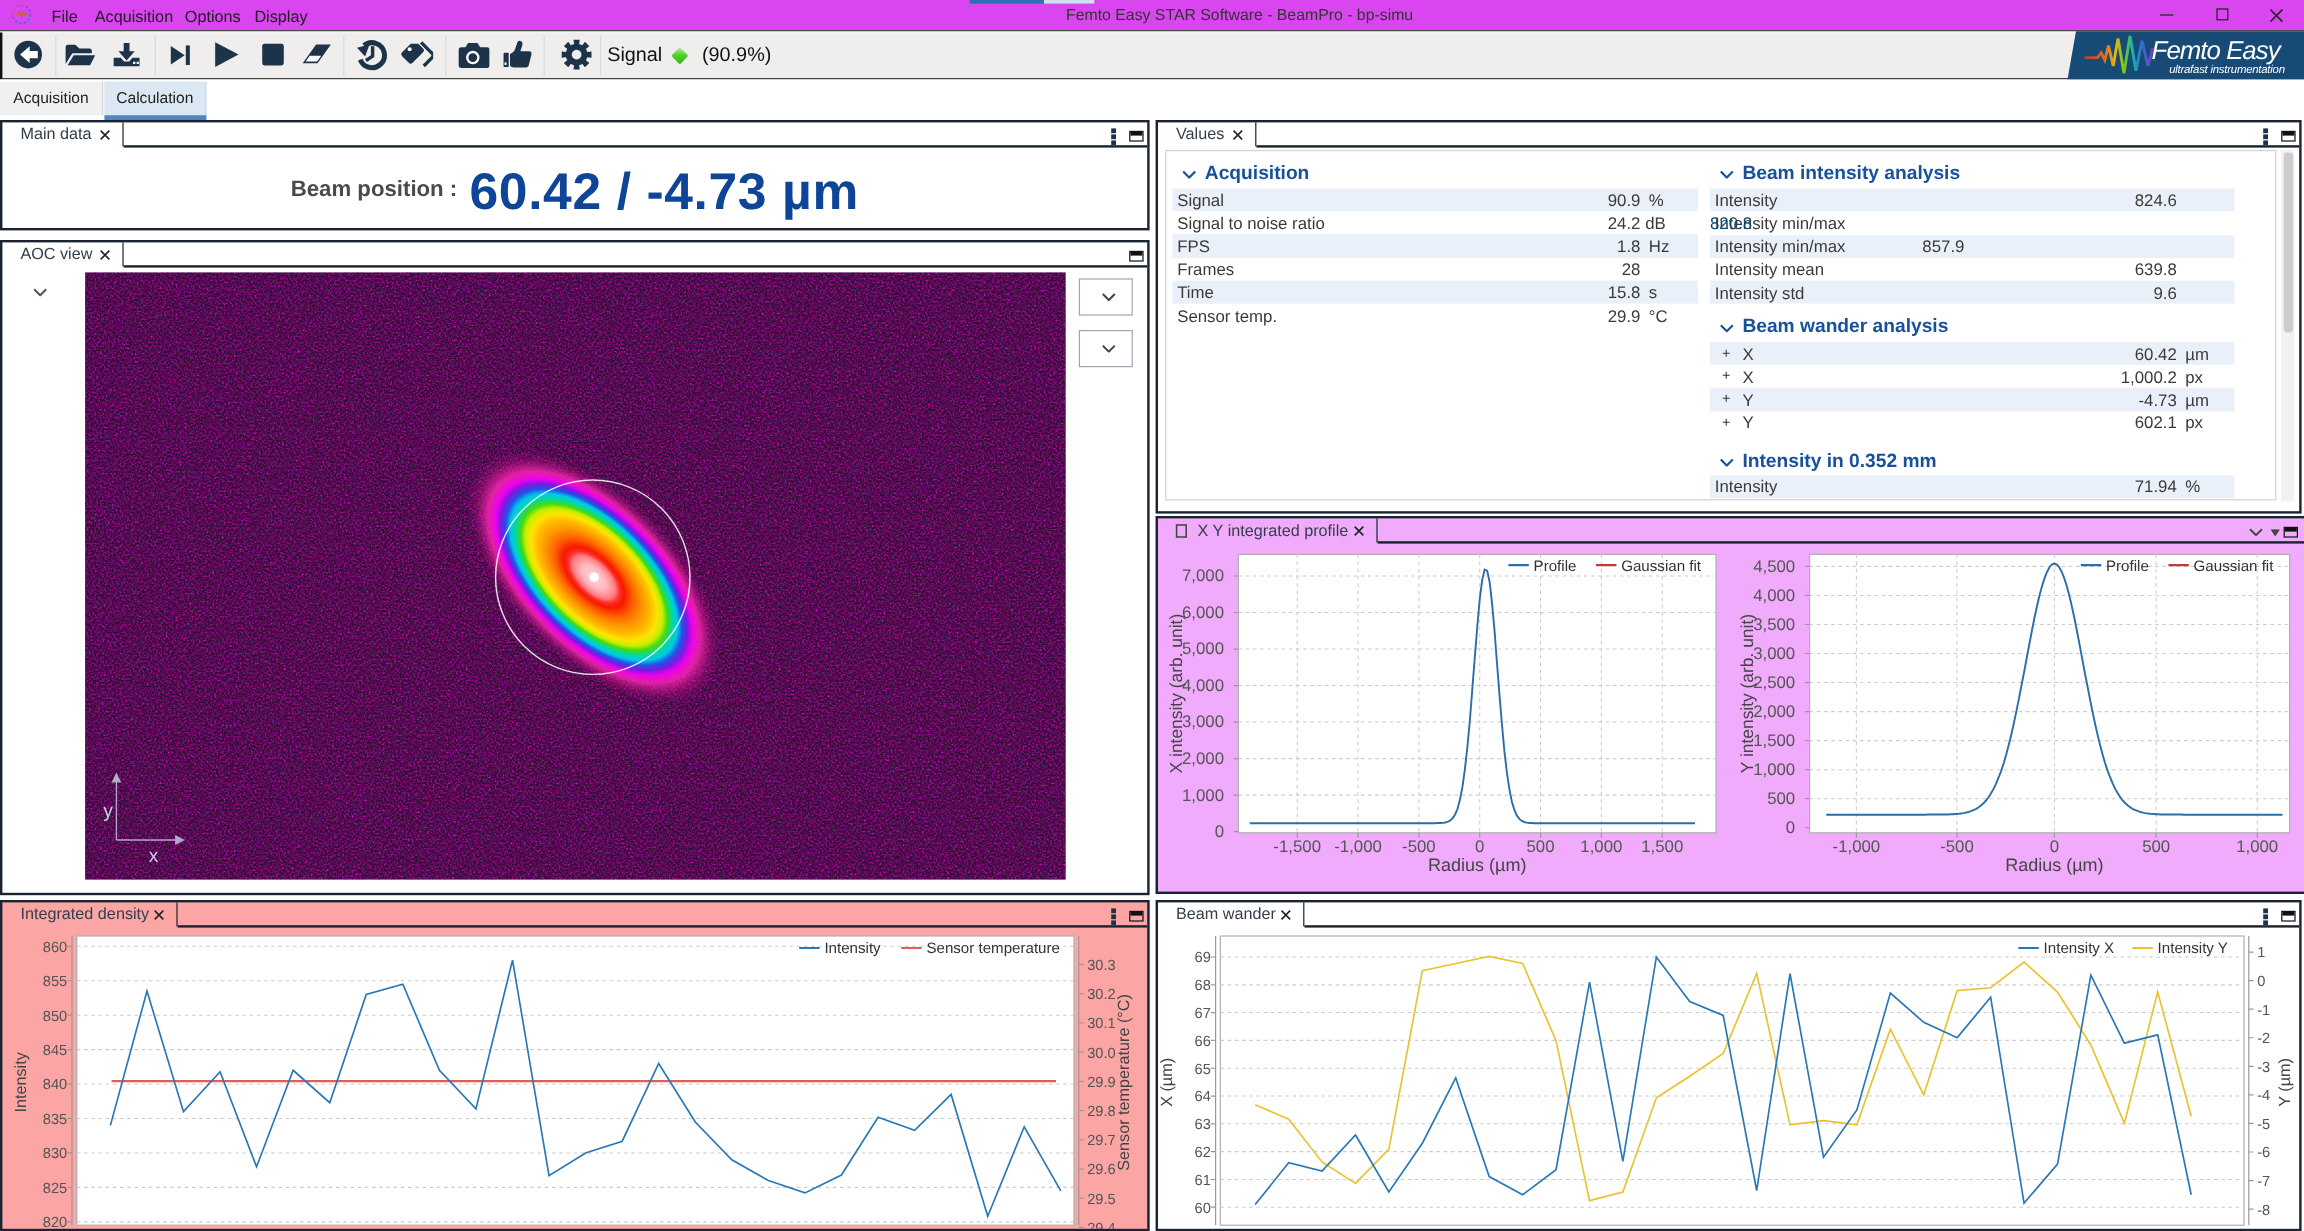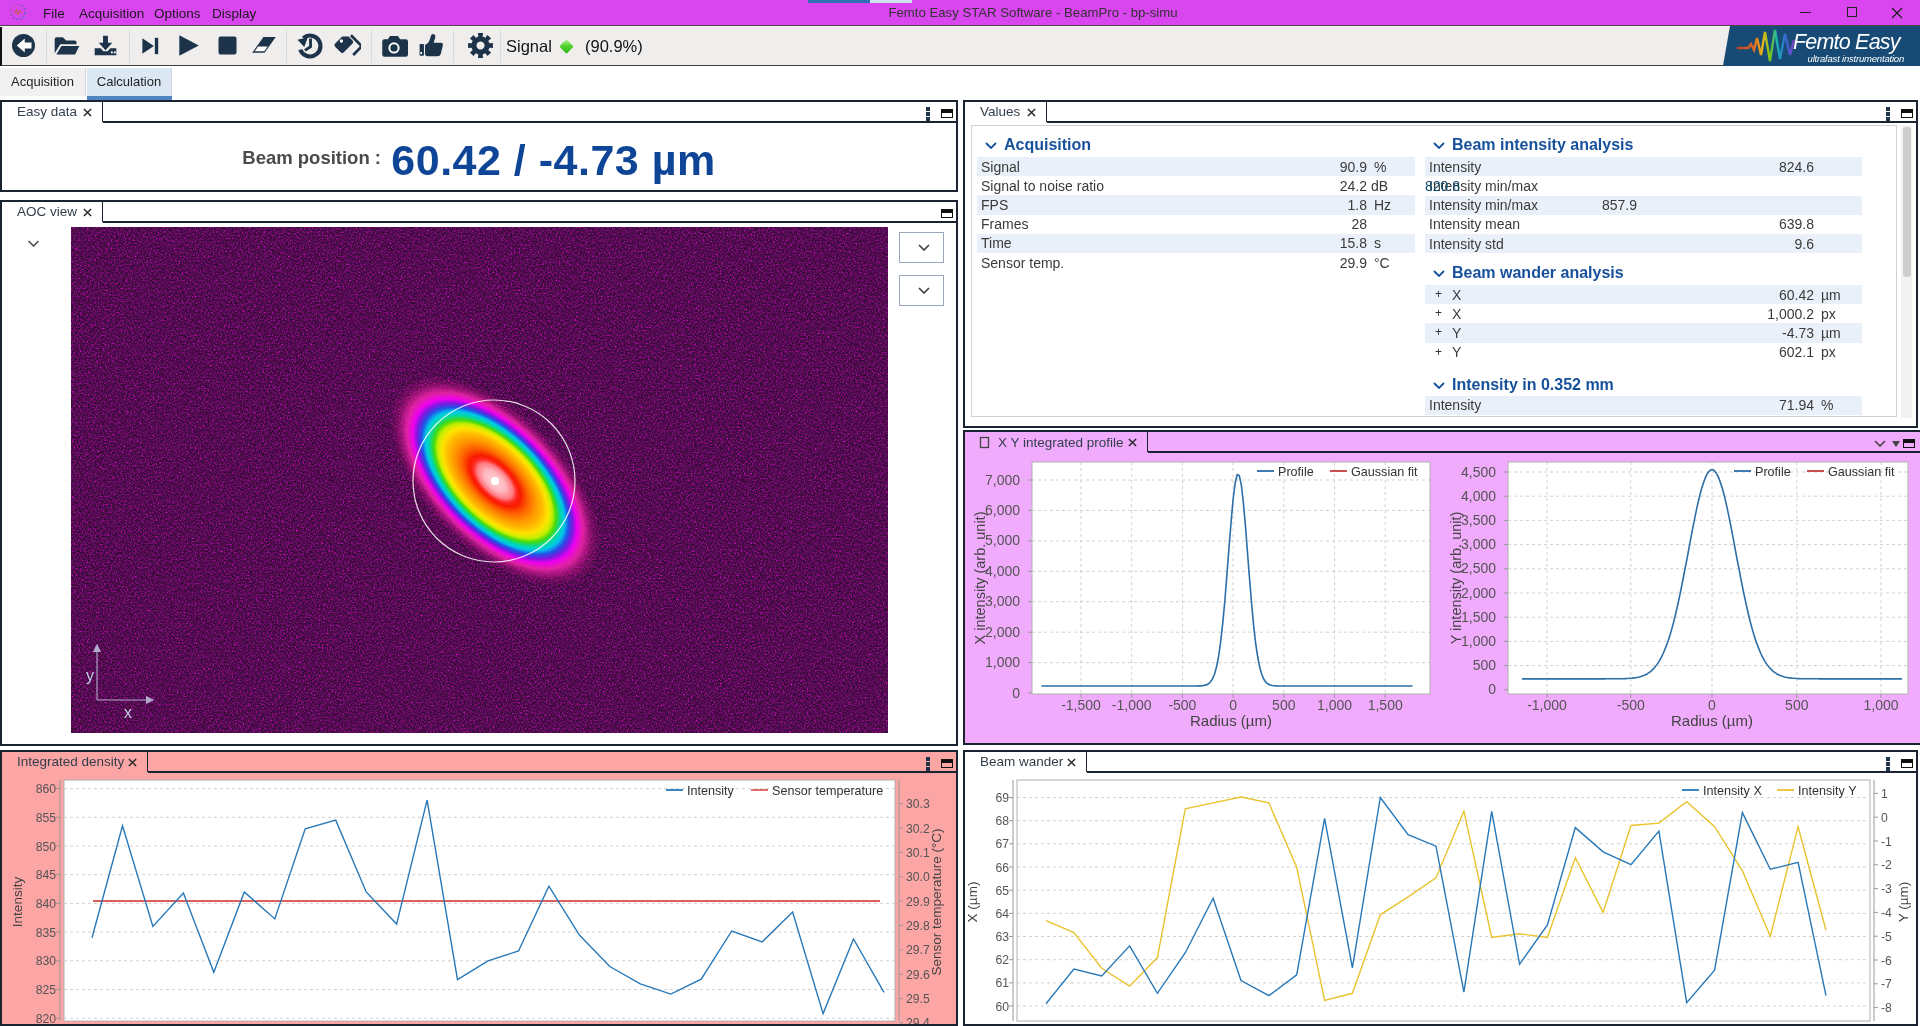--- a/index.html
+++ b/index.html
@@ -122,21 +122,21 @@
     </div>
   </div>
 <div style="position:absolute;left:0;top:68px;width:1920px;height:28px;background:#fff">
     <div style="position:absolute;left:0;top:0;width:86px;height:28px;background:#f0f0f0;border-right:1px solid #d5d5d5;text-align:center;font-size:13px;color:#222;padding-top:6px">Acquisition</div>
     <div style="position:absolute;left:87px;top:0;width:85px;height:28px;background:#dbe7f3;border-right:1px solid #d5d5d5;text-align:center;font-size:13px;color:#222;padding-top:6px">Calculation</div>
     <div style="position:absolute;left:87px;top:27.5px;width:85px;height:4px;background:#4f86c0"></div>
   </div>
 <div id="main-data" style="position:absolute;left:0px;top:100px;width:958px;height:92px;border:2px solid #1a2430;background:#fff;box-sizing:border-box">
     <div style="position:relative;height:20px">
       <div style="position:absolute;left:0;top:0;width:101px;height:20px;border-right:1.5px solid #1a2430;box-sizing:border-box">
-        <div style="position:absolute;left:15px;top:2px;font-size:13.5px;color:#333e4b;white-space:nowrap">Easy data</div>
+        <div style="position:absolute;left:15px;top:2px;font-size:13.5px;color:#333e4b;white-space:nowrap">Main data</div>
         <svg style="position:absolute;left:81px;top:5.5px" width="9" height="9" viewBox="0 0 10 10">
           <path d="M1 1 L9 9 M9 1 L1 9" stroke="#222" stroke-width="1.5"></path>
         </svg>
       </div>
       <div style="position:absolute;left:101px;right:0;top:19px;height:1.5px;background:#1a2430"></div>
       <div style="position:absolute;left:924px;top:5px;width:3.5px;height:14px">
         <div style="width:3.5px;height:3.5px;background:#1d3349;margin-bottom:1.6px"></div>
         <div style="width:3.5px;height:3.5px;background:#1d3349;margin-bottom:1.6px"></div>
         <div style="width:3.5px;height:3.5px;background:#1d3349"></div>
       </div>

